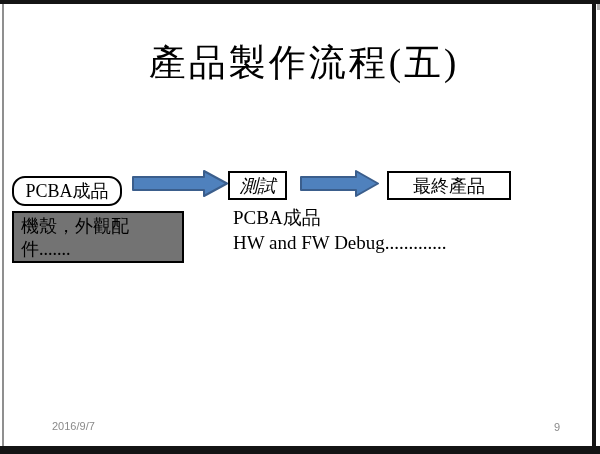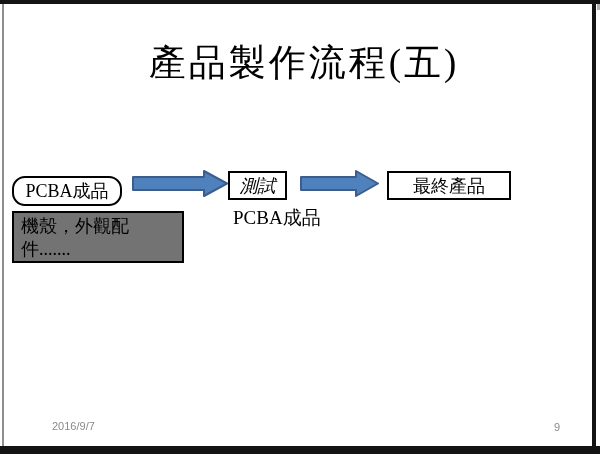--- a/index.html
+++ b/index.html
@@ -93,18 +93,19 @@
     <span>最終產品</span>
   </div>
 
   <div class="note-box">
     <div>機殼，外觀配</div>
     <div>件.......</div>
   </div>
 
   <div class="details">
     <div>PCBA成品</div>
+    <div>HW and FW Debug.............</div>
   </div>
 
   <div class="footer-date">2016/9/7</div>
   <div class="footer-page">9</div>
 
 </div>
 
 </body></html>

